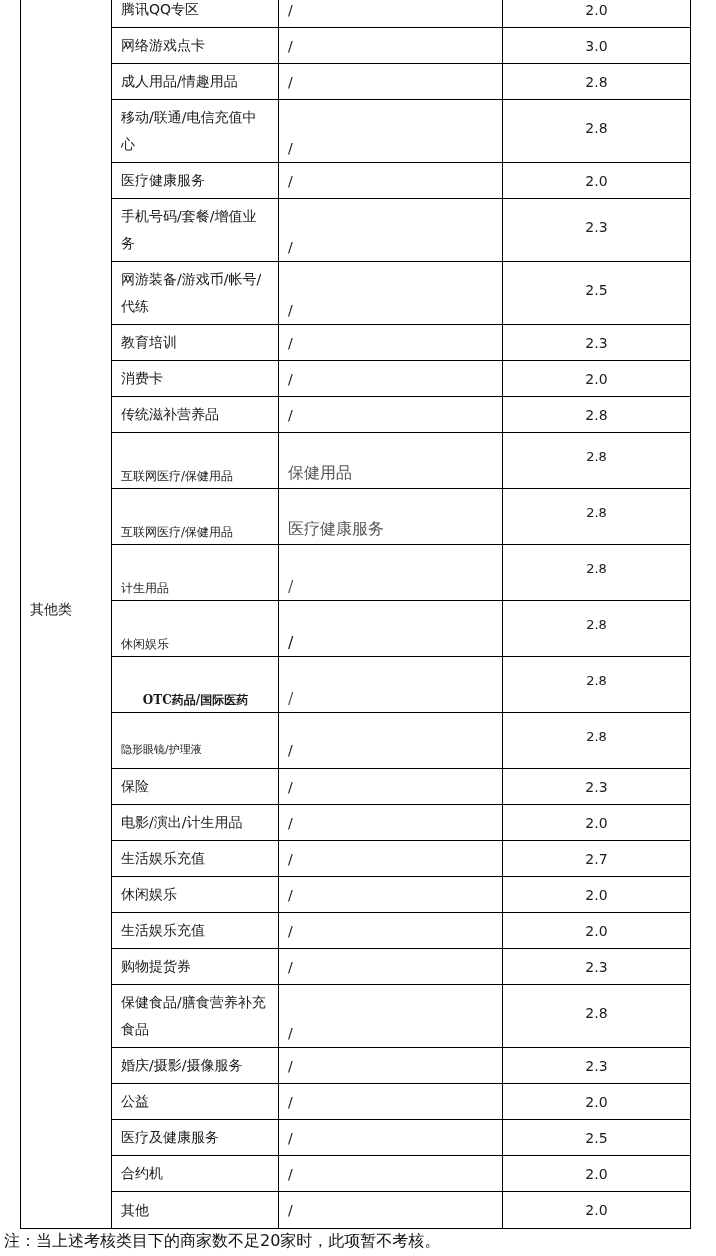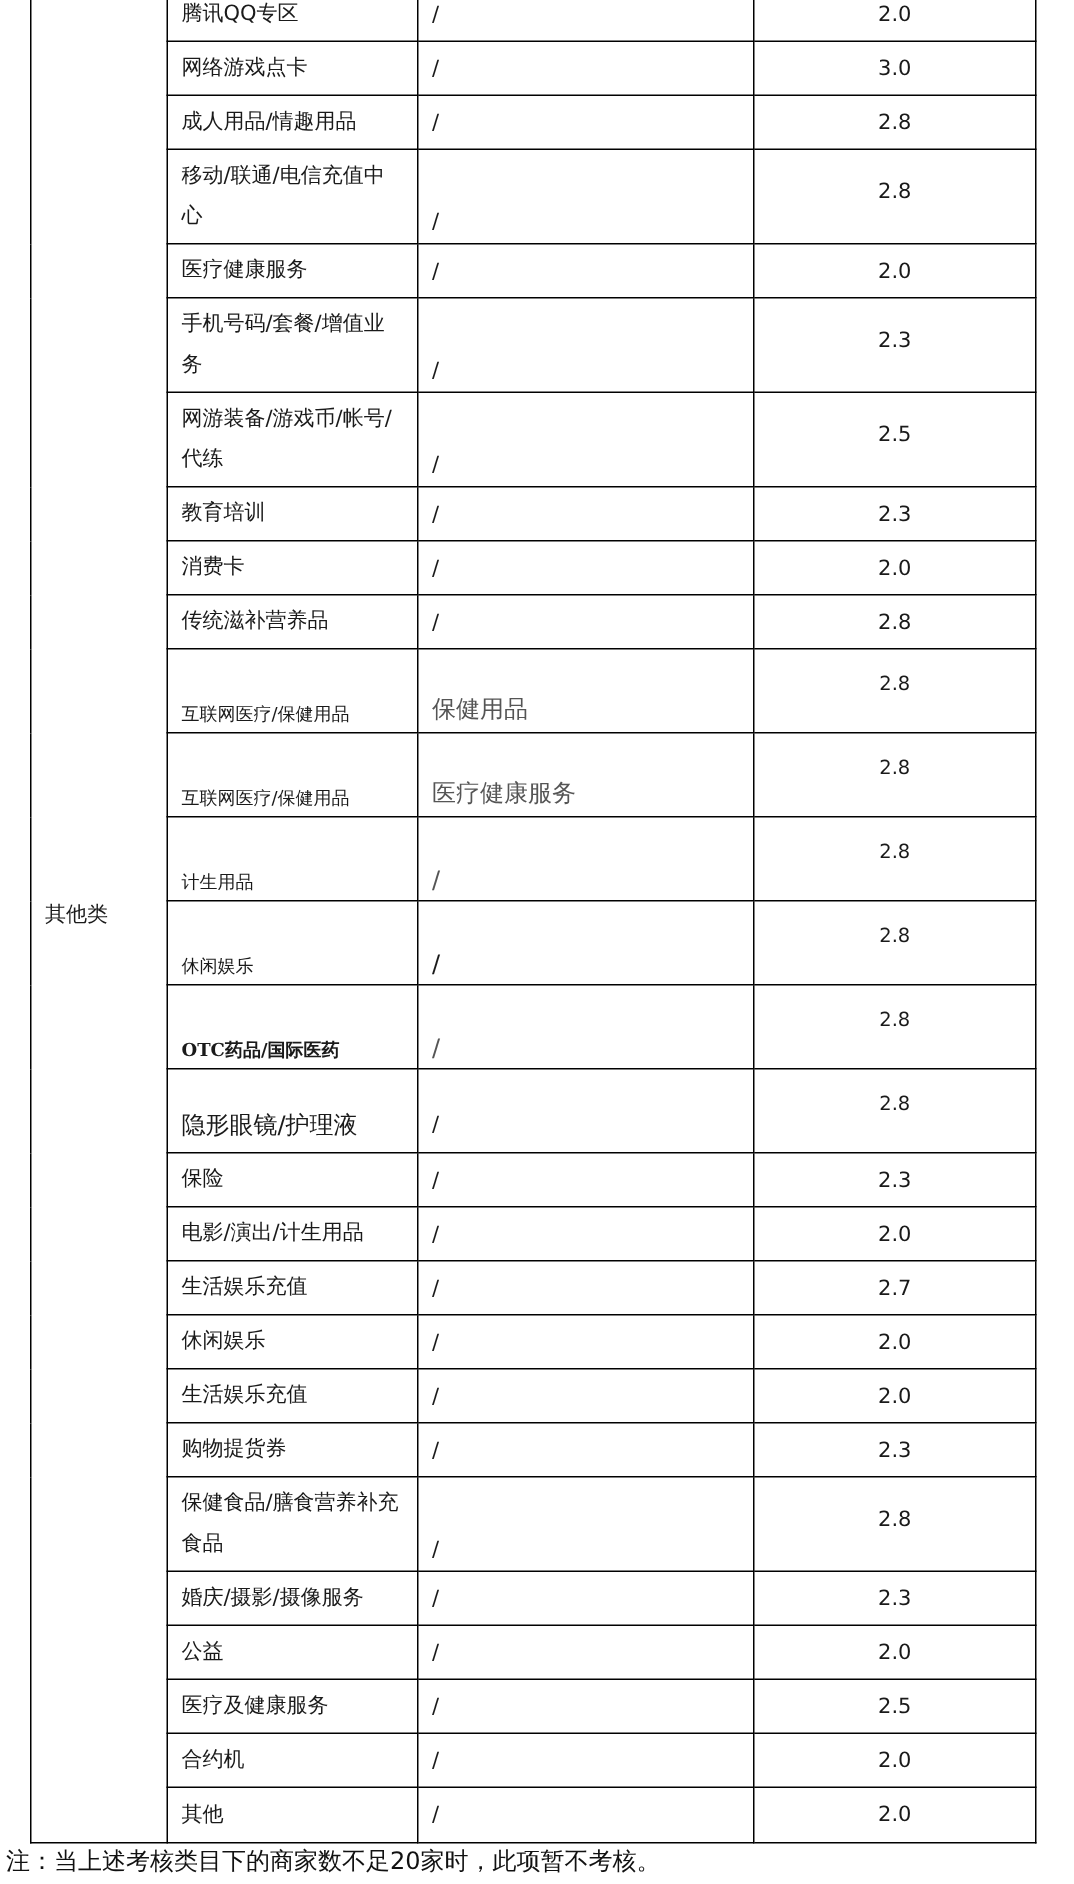--- a/index.html
+++ b/index.html
@@ -16,21 +16,21 @@
   .sub { padding-left: 9px !important; vertical-align: middle; font-size: 14px; }
   .val { text-align: center; font-size: 14px; vertical-align: middle; }
   
   .tall .sub { vertical-align: bottom; padding-bottom: 6px !important; }
   .tall .val { vertical-align: top; padding-top: 20px !important; }
   
   .med .name { vertical-align: bottom; font-size: 12px; line-height: 16px; padding-bottom: 4px !important; }
   .med .sub { vertical-align: bottom; font-size: 16px; padding-bottom: 4px !important; }
   .med .val { vertical-align: top; padding-top: 16px !important; font-size: 13px; }
   .grey { color: #555; }
-  .bold { font-weight: bold; font-family: "DejaVu Serif", "Liberation Serif", serif; }
+  .bold { font-weight: bold; font-family: "DejaVu Serif", "Liberation Serif", serif; text-align: center; }
   .note { position: absolute; left: 4px; top: 1231px; font-size: 16px; color: #111; white-space: nowrap; }
 </style>
 </head>
 <body>
 
 <table class="tbl">
   <colgroup>
       <col class="c1">
       <col class="c2">
       <col class="c3">
@@ -107,21 +107,21 @@
       <td class="name">休闲娱乐</td>
       <td class="sub" style="font-size:16px">/</td>
       <td class="val">2.8</td>
     </tr>
     <tr class="med" style="height:56px">
       <td class="name bold">OTC药品/国际医药</td>
       <td class="sub grey">/</td>
       <td class="val">2.8</td>
     </tr>
     <tr class="med" style="height:56px">
-      <td class="name" style="font-size:16px;padding-bottom:10px !important">隐形眼镜/护理液</td>
+      <td class="name" style="font-size:11px;padding-bottom:10px !important">隐形眼镜/护理液</td>
       <td class="sub" style="padding-bottom:10px !important;font-size:14px">/</td>
       <td class="val">2.8</td>
     </tr>
     <tr style="height:36px">
       <td class="name">保险</td>
       <td class="sub">/</td>
       <td class="val">2.3</td>
     </tr>
     <tr style="height:36px">
       <td class="name">电影/演出/计生用品</td>

